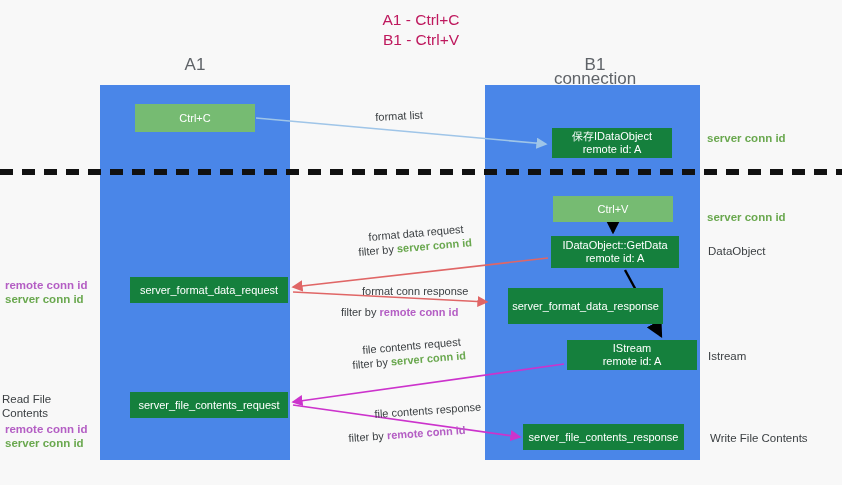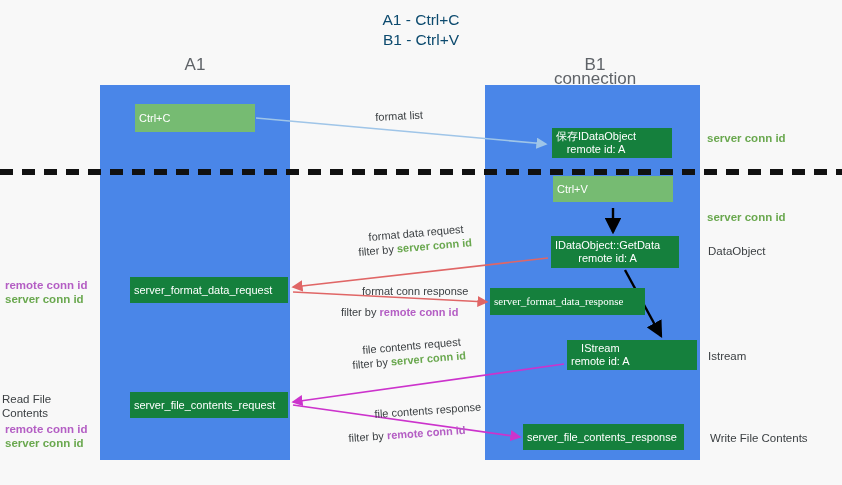--- a/index.html
+++ b/index.html
@@ -9,51 +9,51 @@
     font-family:"Liberation Sans","DejaVu Sans",sans-serif;
     overflow:hidden;
     position:relative;
   }
   #stage{position:absolute;left:0;top:0;width:842px;height:485px;}
   .abs{position:absolute;}
 
   
   #title{
     left:0;top:10px;width:842px;text-align:center;
-    font-size:15.5px;color:#0c4a6e;line-height:20px;
+    font-size:15.5px;color:#be185d;line-height:20px;
   }
 
   
   .col-head{
     font-size:17px;color:#5f6368;text-align:center;line-height:14px;
   }
   #head-a1{left:130px;top:58px;width:130px;}
   #head-b1{left:530px;top:58px;width:130px;}
 
   
   .lane{background:#4a86e8;}
   #lane-a1{left:100px;top:85px;width:190px;height:375px;}
   #lane-b1{left:485px;top:85px;width:215px;height:375px;}
 
   
   .box{
     box-sizing:border-box;
-    display:flex;align-items:center;justify-content:flex-start;
+    display:flex;align-items:center;justify-content:center;
     text-align:center;color:#ffffff;font-size:11px;line-height:13px;
     padding:2px 4px;
   }
   .box.green{background:#76bb72;}
   .box.orange{background:#15803d;}
 
   #box-ctrlc{left:135px;top:104px;width:120px;height:28px;}
   #box-save-ido{left:552px;top:128px;width:120px;height:30px;}
-  #box-ctrlv{left:553px;top:176px;width:120px;height:26px;}
+  #box-ctrlv{left:553px;top:196px;width:120px;height:26px;}
   #box-getdata{left:551px;top:236px;width:128px;height:32px;}
   #box-fmt-req{left:130px;top:277px;width:158px;height:26px;}
-  #box-fmt-res{left:490px;top:288px;width:155px;height:27px;font-family:Liberation Serif, serif;}
+  #box-fmt-res{left:508px;top:288px;width:155px;height:36px;}
   #box-istream{left:567px;top:340px;width:130px;height:30px;}
   #box-file-req{left:130px;top:392px;width:158px;height:26px;}
   #box-file-res{left:523px;top:424px;width:161px;height:26px;}
 
   
   .side-note{font-size:11.5px;color:#3c4043;}
   .side-note.green-t{color:#6aa84f;font-weight:bold;}
   #note-server1{left:707px;top:132px;}
   #note-server2{left:707px;top:211px;}
   #note-dataobject{left:708px;top:245px;}

